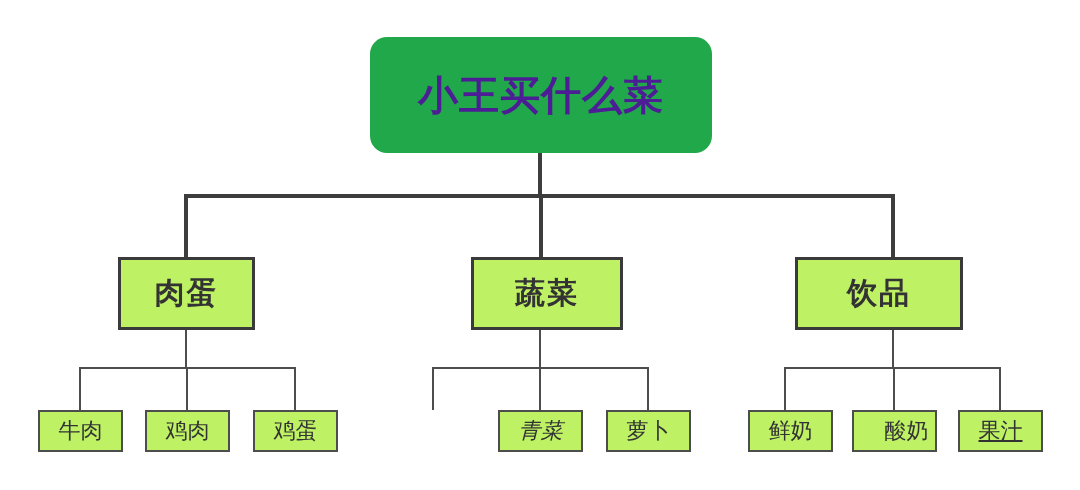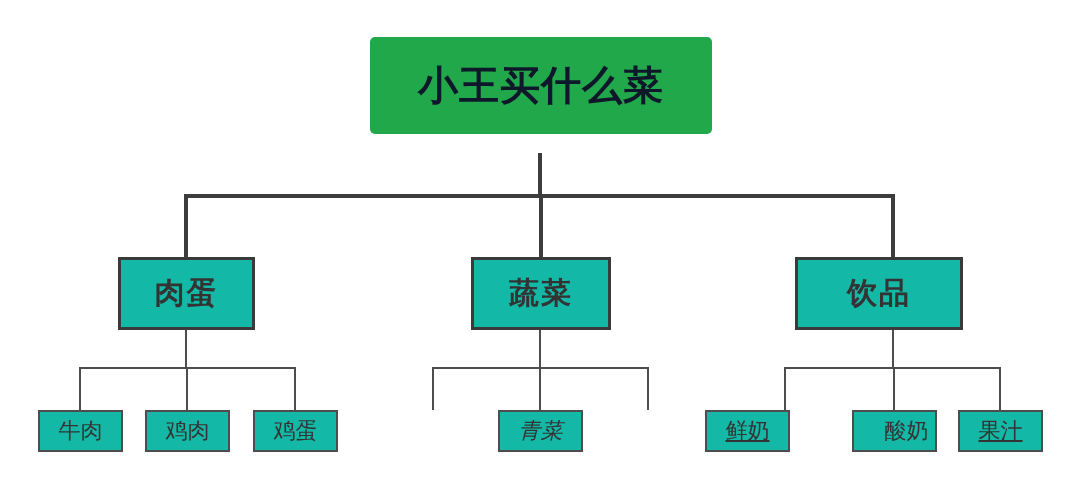--- a/index.html
+++ b/index.html
@@ -14,32 +14,32 @@
     height: 490px;
     background: #ffffff;
     overflow: hidden;
   }
   .node {
     position: absolute;
     display: flex;
     align-items: center;
     justify-content: center;
     box-sizing: border-box;
-    background: #14b8a6;
+    background: #bef264;
     color: #333333;
     white-space: nowrap;
   }
   .root-node {
     left: 370px; top: 37px;
-    width: 342px; height: 97px;
+    width: 342px; height: 116px;
     background: #21a84b;
-    color: #0f172a;
+    color: #4c1d95;
     font-size: 40px;
     font-weight: 700;
-    border-radius: 5px;
+    border-radius: 17px;
     letter-spacing: 1px;
   }
   .branch-node {
     top: 257px;
     height: 73px;
     border: 3px solid #3a3a3a;
     font-size: 30px;
     font-weight: 700;
     letter-spacing: 2px;
   }
@@ -84,26 +84,27 @@
 
   <div class="line thin" style="left:892px; top:330px; width:2px; height:38px;"></div>
   <div class="line thin" style="left:784px; top:367px; width:217px; height:2px;"></div>
   <div class="line thin" style="left:784px; top:367px; width:2px; height:43px;"></div>
   <div class="line thin" style="left:893px; top:367px; width:2px; height:43px;"></div>
   <div class="line thin" style="left:999px; top:367px; width:2px; height:43px;"></div>
 
   <div class="node root-node">小王买什么菜</div>
 
   <div class="node branch-node" style="left:118px; width:137px;">肉蛋</div>
-  <div class="node branch-node" style="left:471px; width:140px;">蔬菜</div>
+  <div class="node branch-node" style="left:471px; width:152px;">蔬菜</div>
   <div class="node branch-node" style="left:795px; width:168px;">饮品</div>
 
   <div class="node leaf-node" style="left:38px;">牛肉</div>
   <div class="node leaf-node" style="left:145px;">鸡肉</div>
   <div class="node leaf-node" style="left:253px;">鸡蛋</div>
 
   <div class="node leaf-node" style="left:498px;font-style:italic;">青菜</div>
+  <div class="node leaf-node" style="left:606px;">萝卜</div>
 
-  <div class="node leaf-node" style="left:705px;text-decoration:underline;">鲜奶</div>
+  <div class="node leaf-node" style="left:748px;">鲜奶</div>
   <div class="node leaf-node" style="left:852px;padding-left:24px;">酸奶</div>
   <div class="node leaf-node" style="left:958px;text-decoration:underline;">果汁</div>
 
 </div>
 
 </body></html>

